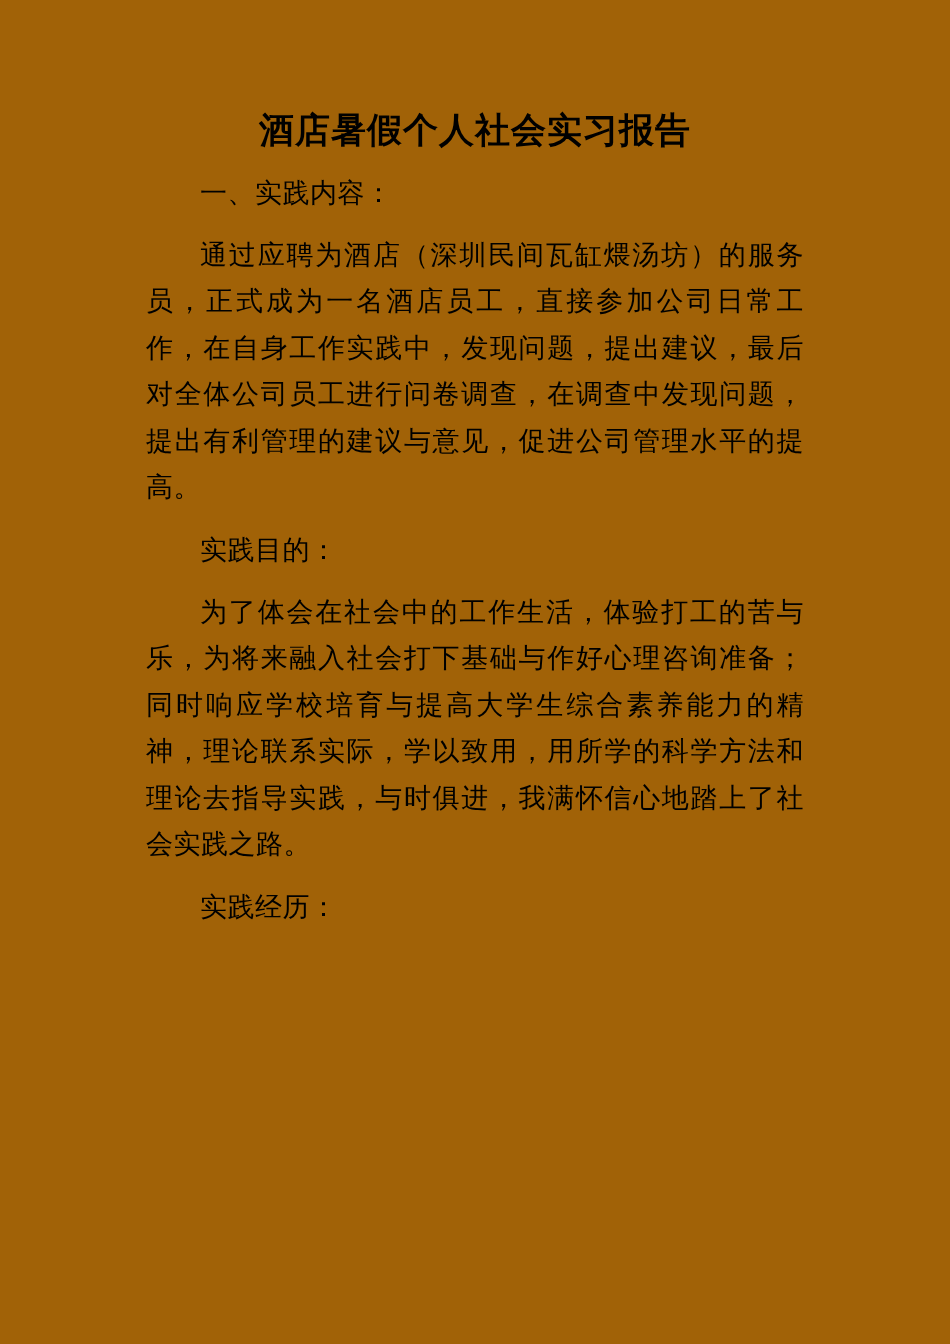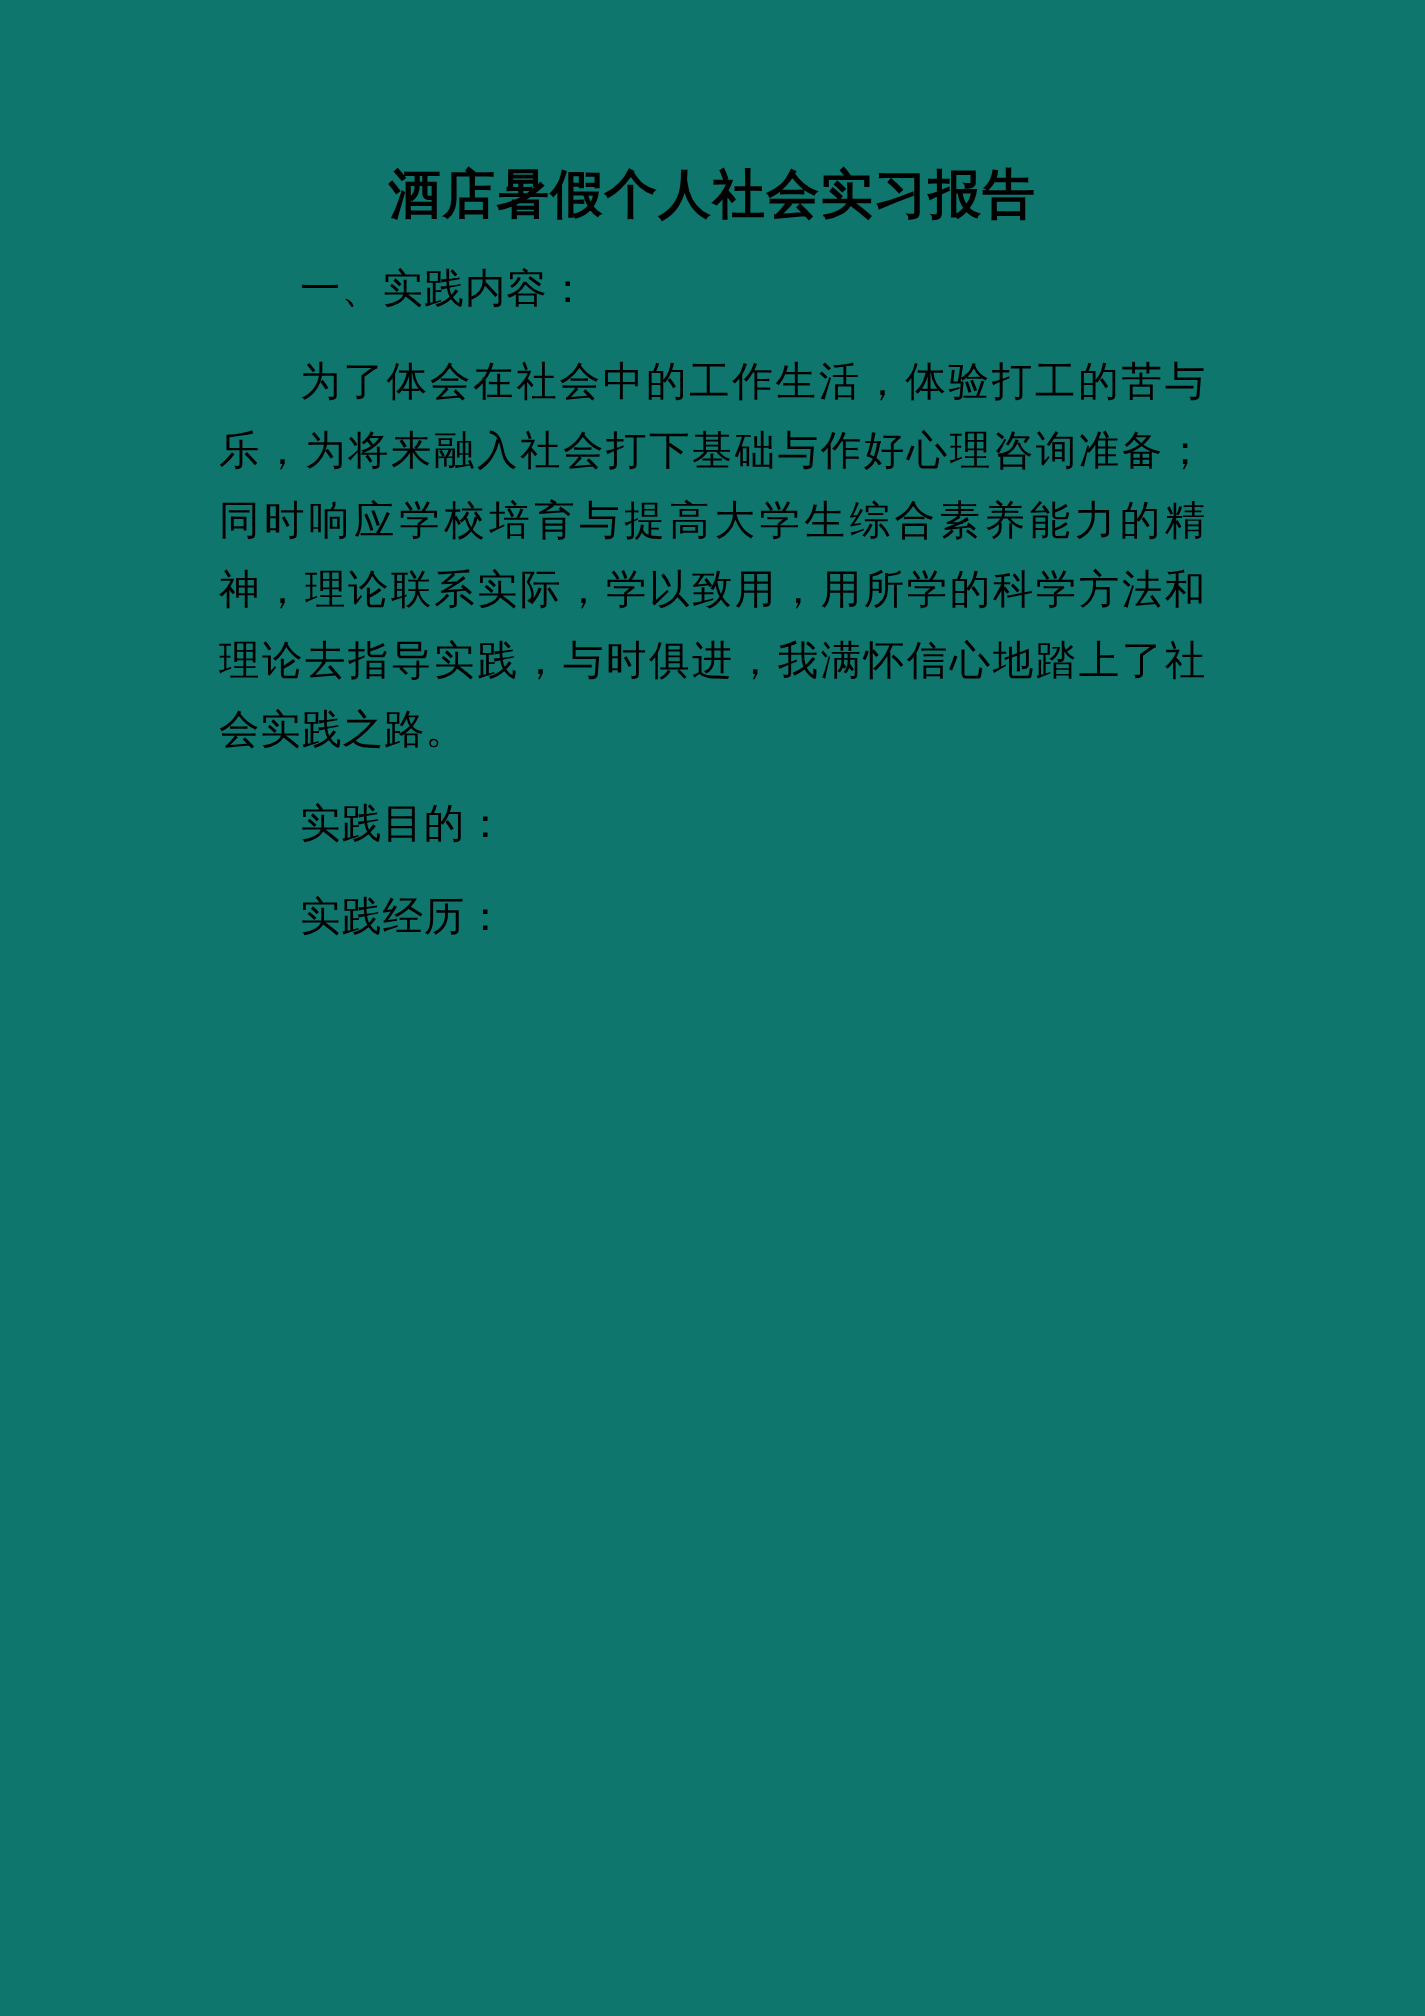--- a/index.html
+++ b/index.html
@@ -12,21 +12,21 @@
     height: 1344px;
     font-family: "DejaVu Serif", "Liberation Serif", serif;
     color: #000000;
     overflow: hidden;
   }
   .page {
     box-sizing: border-box;
     width: 950px;
     height: 1344px;
     padding: 108px 130px 12px 130px;
-    background: #0f766e;
+    background: #a16207;
   }
   .doc-title {
     text-align: center;
     font-family: "DejaVu Sans", "Liberation Sans", sans-serif;
     font-weight: bold;
     font-size: 35px;
     line-height: 1.3;
     letter-spacing: 1px;
     margin: 0 0 12px 0;
   }
@@ -40,16 +40,17 @@
     letter-spacing: 0.5px;
   }
 </style>
 </head>
 <body>
 
 <div class="page">
   <h1 class="doc-title">酒店暑假个人社会实习报告</h1>
 
   <p class="para">一、实践内容：</p>
+  <p class="para">通过应聘为酒店（深圳民间瓦缸煨汤坊）的服务员，正式成为一名酒店员工，直接参加公司日常工作，在自身工作实践中，发现问题，提出建议，最后对全体公司员工进行问卷调查，在调查中发现问题，提出有利管理的建议与意见，促进公司管理水平的提高。</p>
+  <p class="para">实践目的：</p>
   <p class="para">为了体会在社会中的工作生活，体验打工的苦与乐，为将来融入社会打下基础与作好心理咨询准备；同时响应学校培育与提高大学生综合素养能力的精神，理论联系实际，学以致用，用所学的科学方法和理论去指导实践，与时俱进，我满怀信心地踏上了社会实践之路。</p>
-  <p class="para">实践目的：</p>
   <p class="para">实践经历：</p>
 </div>
 
 </body></html>

